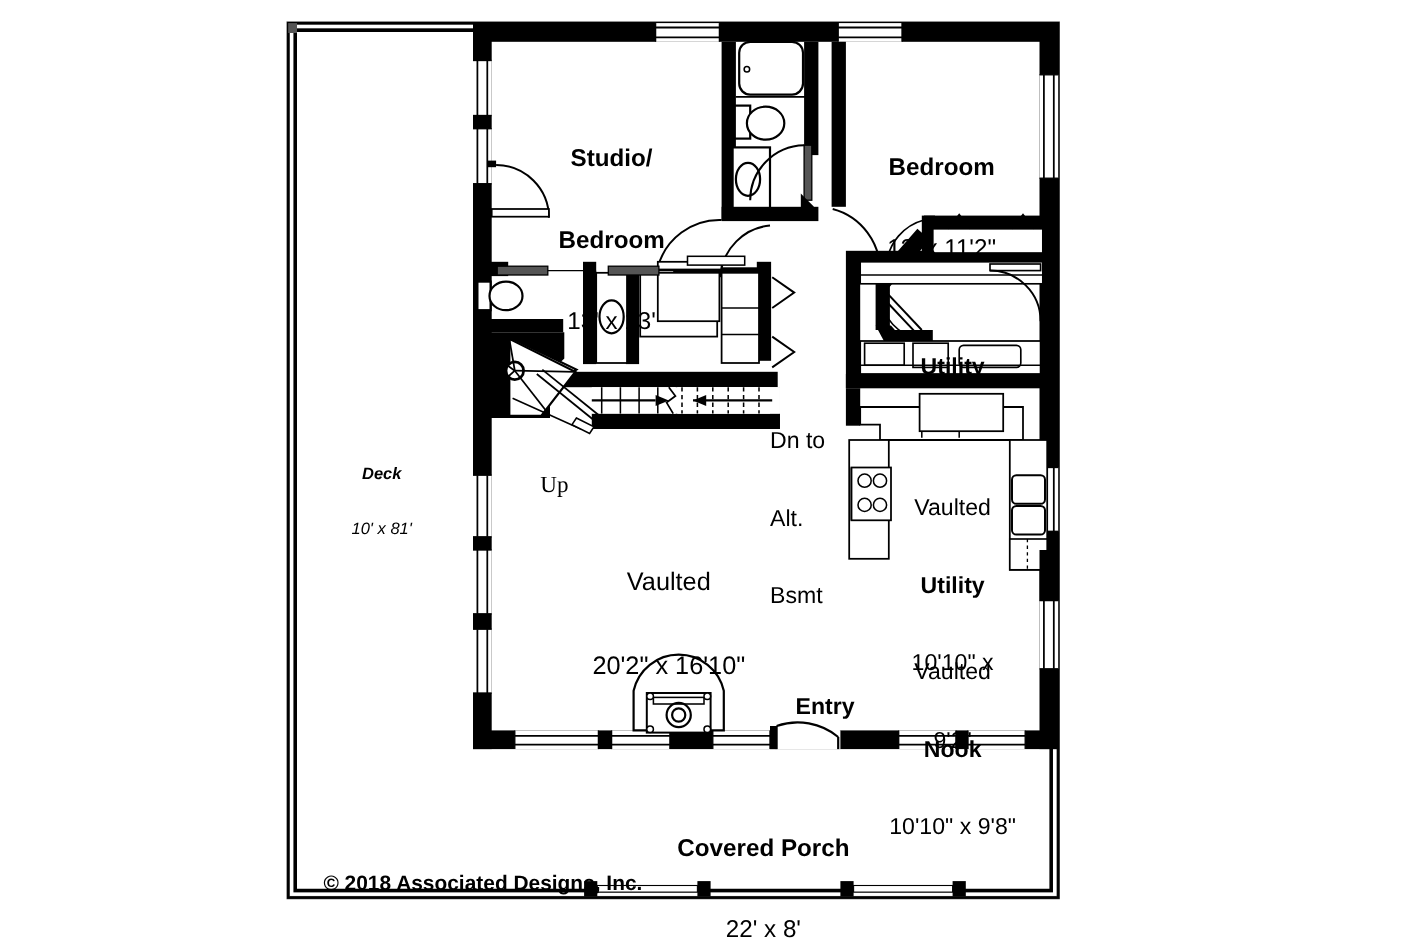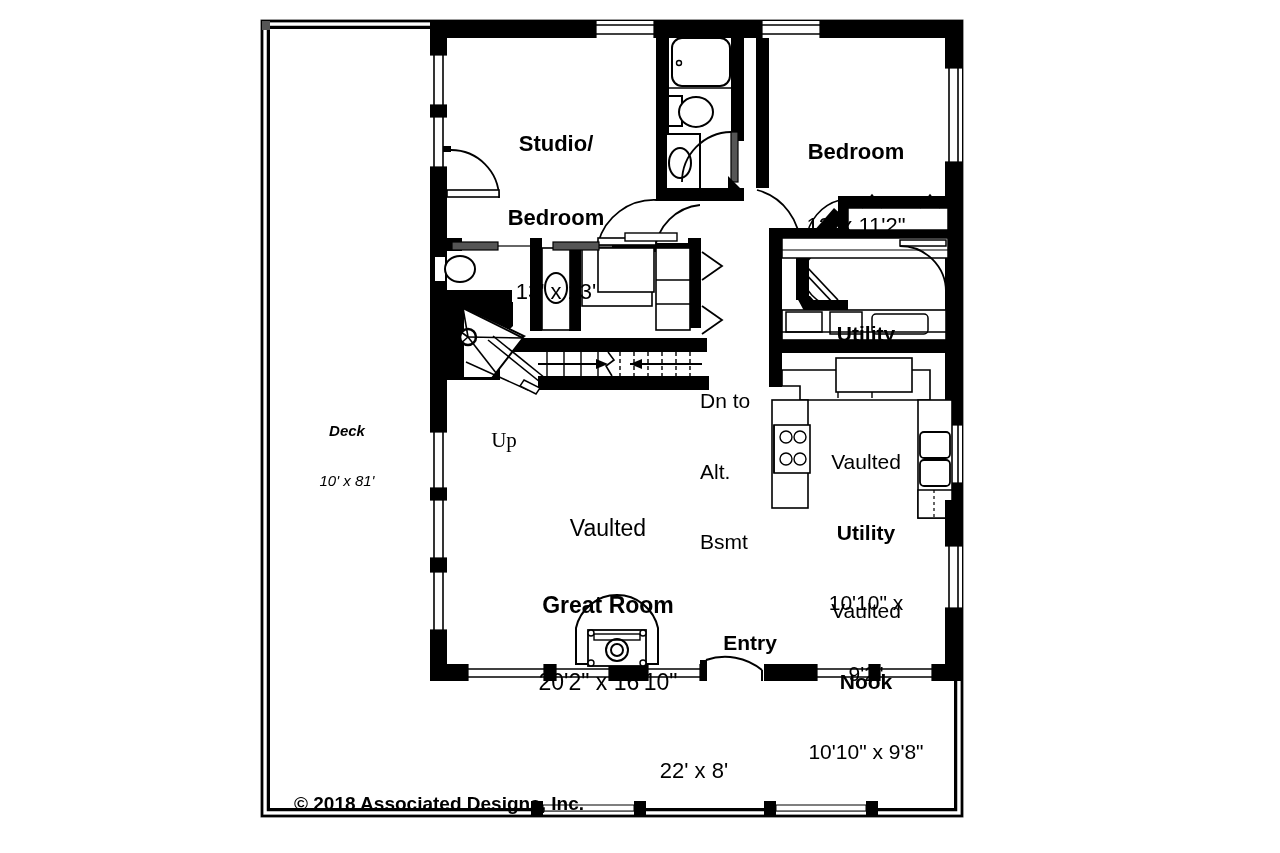--- a/index.html
+++ b/index.html
@@ -462,31 +462,31 @@
 
   <div class="room-label" style="left:796px; top:403px; width:140px; font-size:21px;">
     <span class="lbl-line reg">Vaulted</span>
     <span class="lbl-line bold">Utility</span>
     <span class="lbl-line reg">10'10" x</span>
     <span class="lbl-line reg">9'2"</span>
   </div>
 
   <div class="room-label" style="left:488px; top:464px; width:240px; font-size:23px;">
     <span class="lbl-line reg">Vaulted</span>
-    <span class="lbl-line bold">Great Room</span>
     <span class="lbl-line reg">20'2" x 16'10"</span>
   </div>
 
   <div class="room-label" style="left:776px; top:552px; width:180px; font-size:21px;">
     <span class="lbl-line reg">Vaulted</span>
     <span class="lbl-line bold">Nook</span>
     <span class="lbl-line reg">10'10" x 9'8"</span>
   </div>
 
   <div class="room-label" style="left:574px; top:710px; width:240px; font-size:22px;">
+    <span class="lbl-line bold">Covered Porch</span>
     <span class="lbl-line reg">22' x 8'</span>
   </div>
 
   <div class="room-label" style="left:454px; top:382px; width:100px; font-size:21px;font-family:Liberation Serif, serif;">
     <span class="lbl-line reg">Up</span>
   </div>
 
   <div class="room-label" style="left:700px; top:342px; width:84px; font-size:21px; text-align:left;">
     <span class="lbl-line reg">Dn to</span>
     <span class="lbl-line reg">Alt.</span>

